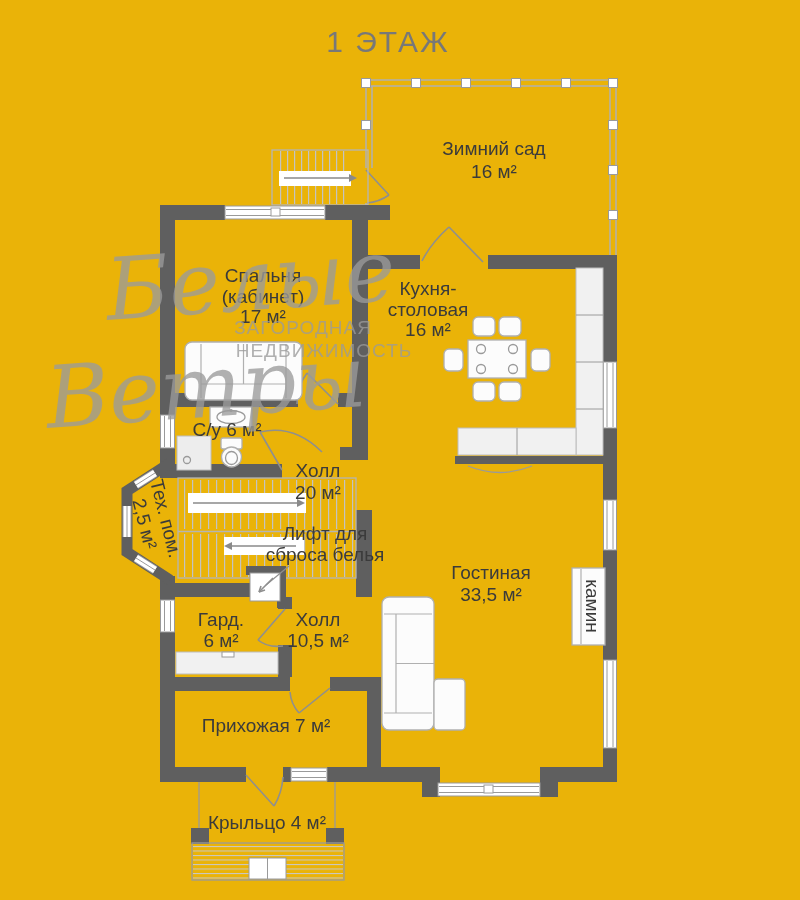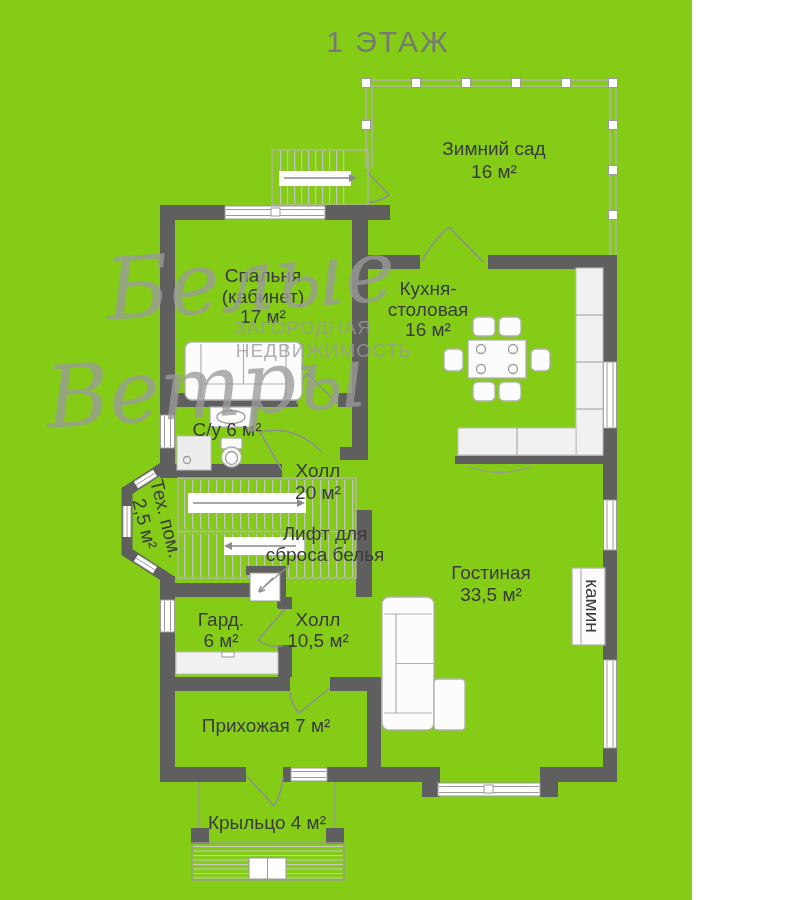--- a/index.html
+++ b/index.html
@@ -1,16 +1,16 @@
 <!DOCTYPE html>
 <html><head>
 <meta charset="utf-8">
 <style>
   html,body{margin:0;padding:0;background:#ffffff;}
-  .stage{width:692px;height:900px;position:relative;background:#84cc16;overflow:hidden;}
+  .stage{width:800px;height:900px;position:relative;background:#eab308;overflow:hidden;}
   svg{display:block;}
   .w{fill:#5f5f5f;}
   .thin{stroke:#9a9a9a;stroke-width:1.3;fill:none;}
   .thin2{stroke:#b5b5b5;stroke-width:1.3;fill:none;}
   .furn{fill:#fcfcfc;stroke:#b0b0b0;stroke-width:1.3;}
   .furn2{fill:#f1f1f1;stroke:#bdbdbd;stroke-width:1;}
   .door{stroke:#8f8f8f;stroke-width:1.6;fill:none;}
   .win{fill:#ffffff;stroke:#9a9a9a;stroke-width:1;}
   .winline{stroke:#9a9a9a;stroke-width:1;fill:none;}
   .sofaline{stroke:#b0b0b0;stroke-width:1.2;fill:none;}

